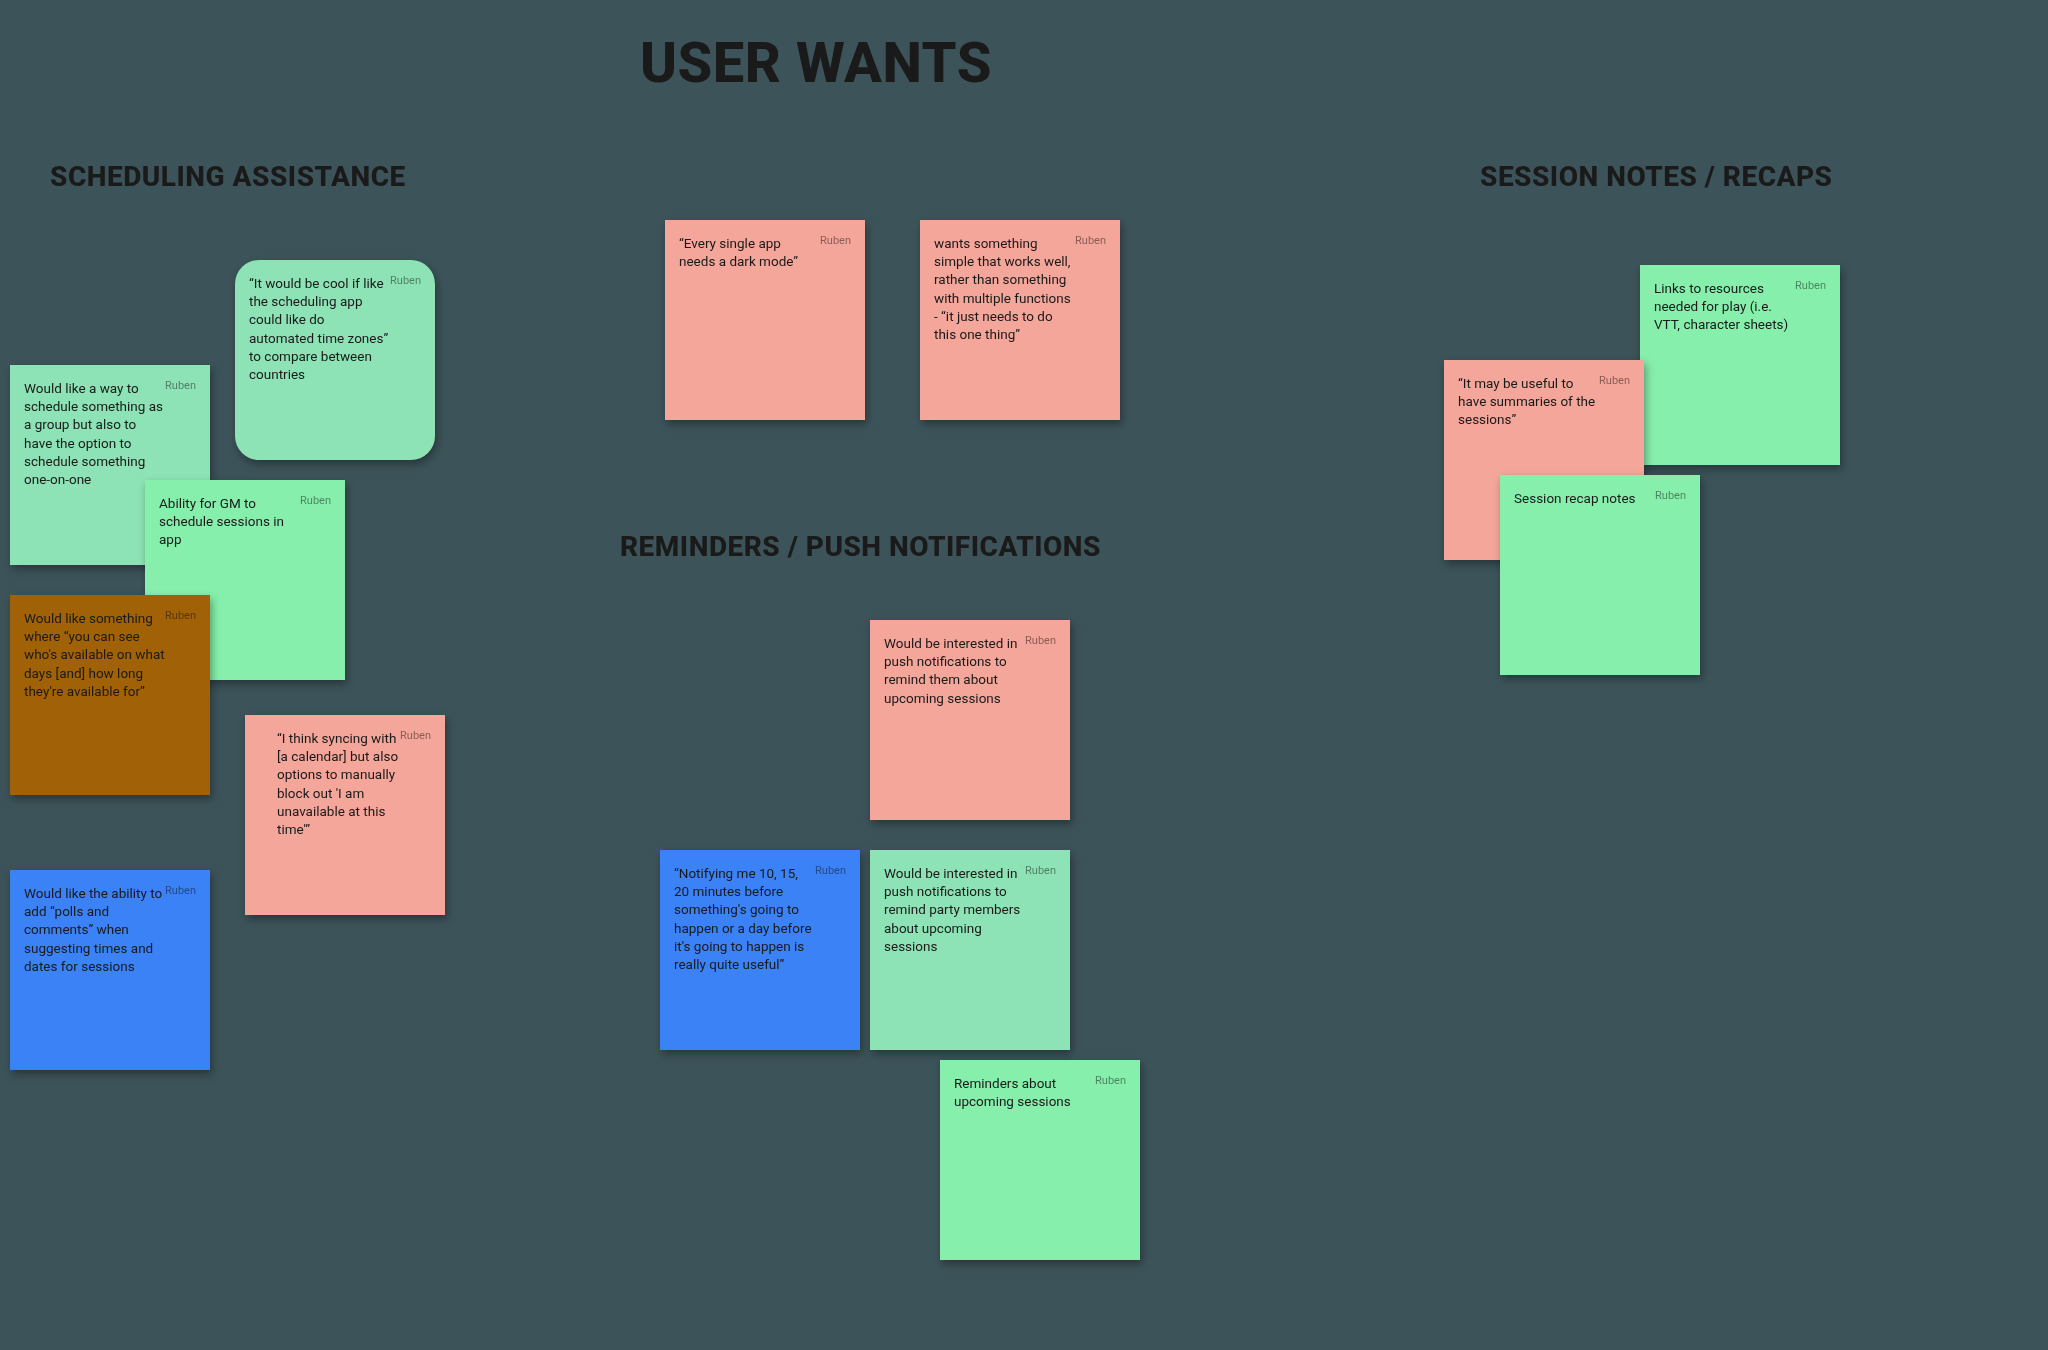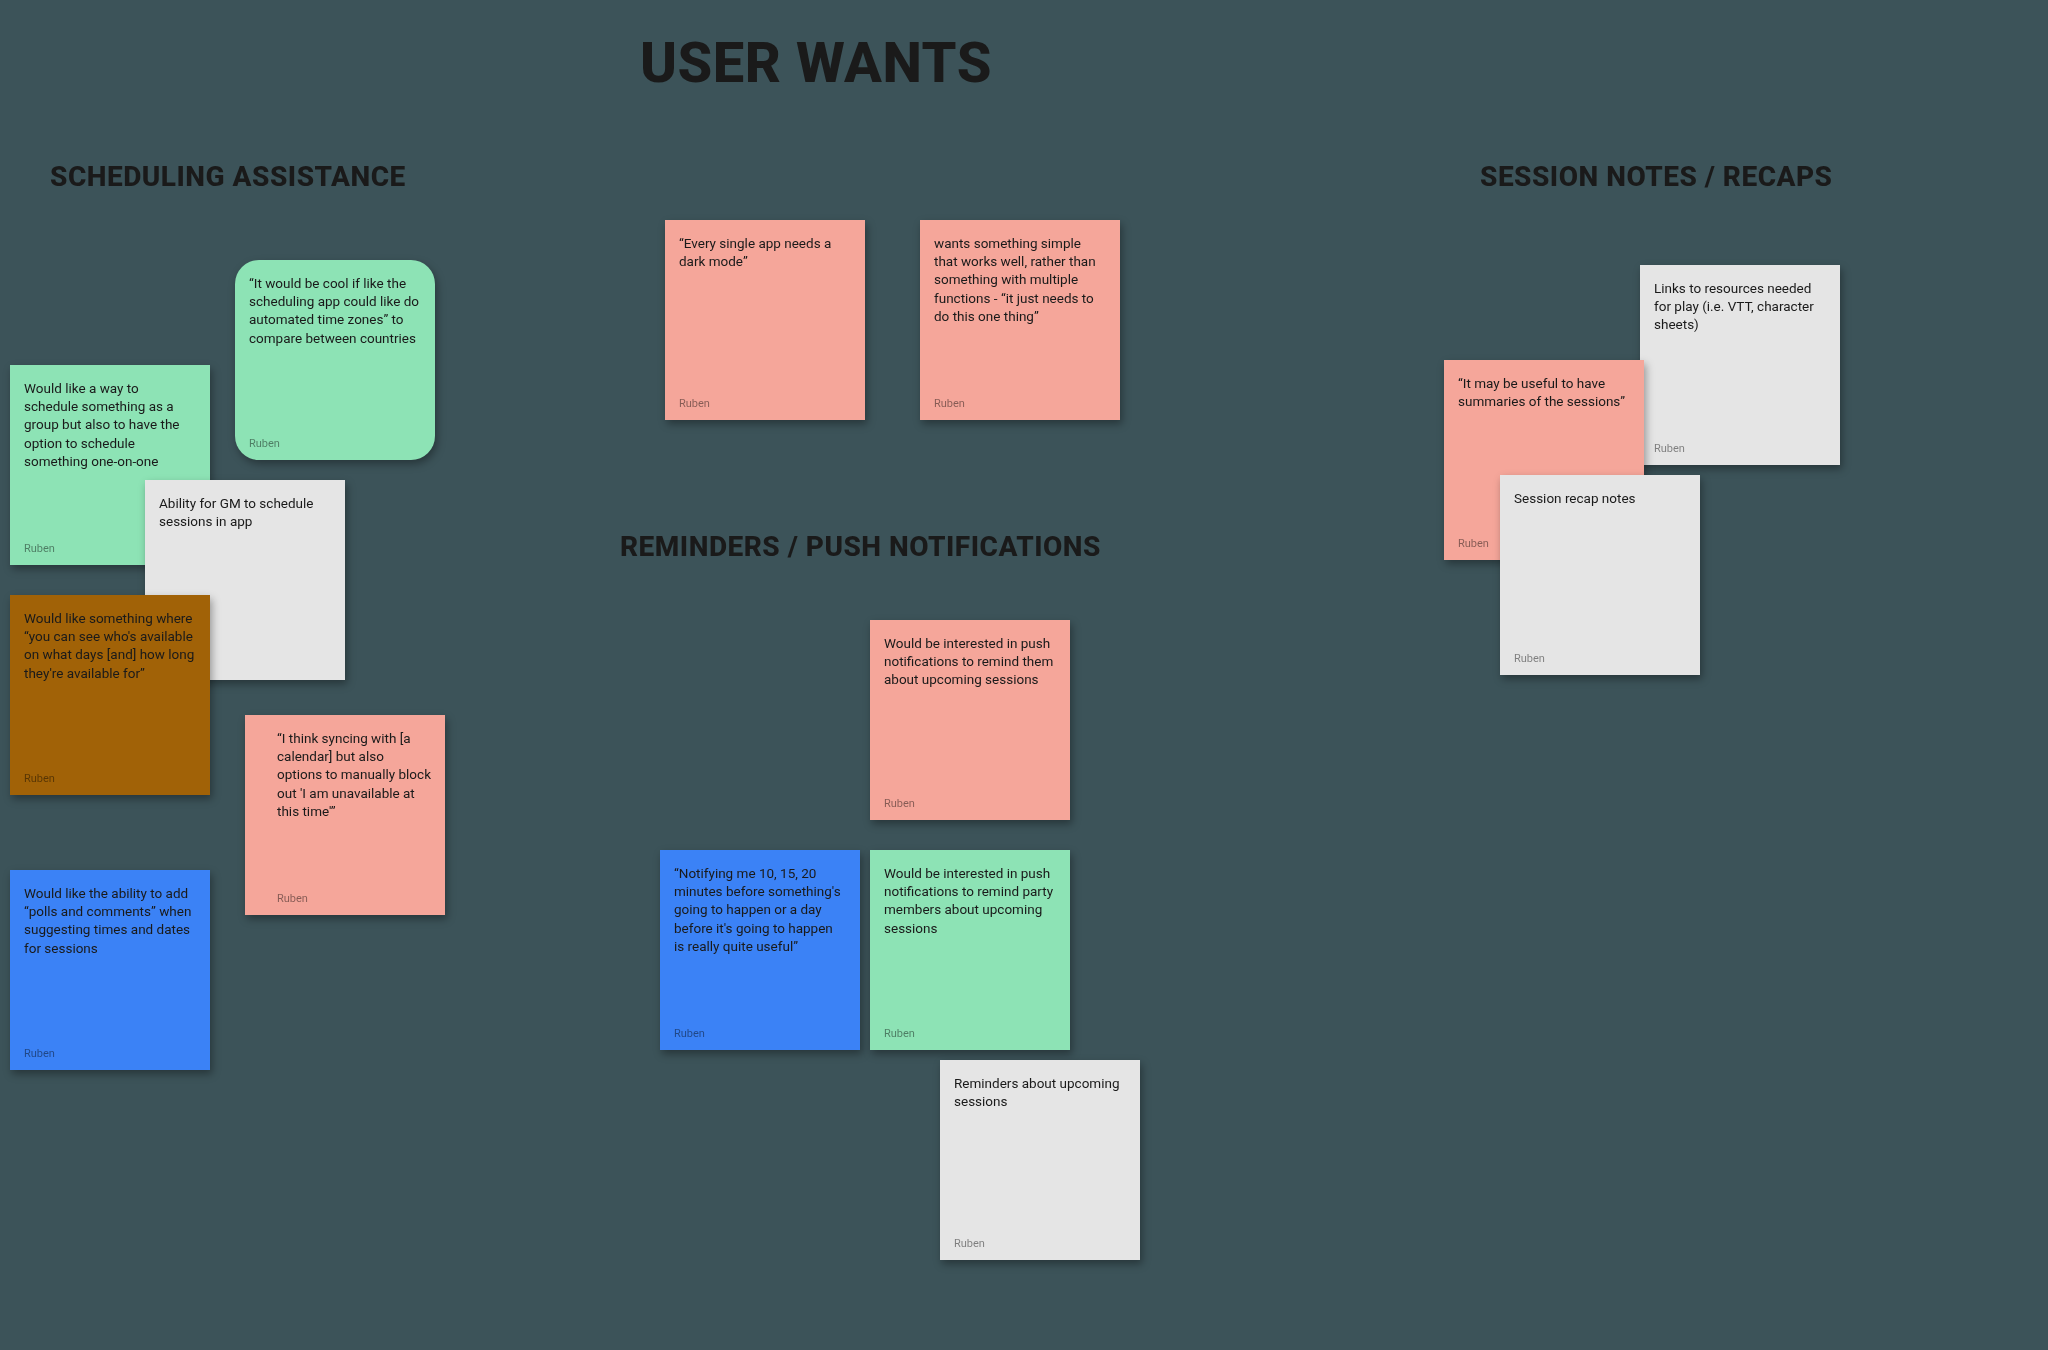--- a/index.html
+++ b/index.html
@@ -30,35 +30,35 @@
     font-size: 28px;
   }
   .note {
     position: absolute;
     width: 200px;
     height: 200px;
     padding: 14px 14px 10px 14px;
     box-sizing: border-box;
     box-shadow: 2px 4px 8px rgba(0,0,0,0.35);
     display: flex;
-    flex-direction: column;
+    flex-direction: row;
     justify-content: space-between;
   }
   .note-text {
     font-size: 13.5px;
     line-height: 1.35;
     color: #1a1a1a;
     word-wrap: break-word;
   }
   .note-author {
     font-size: 11px;
     color: rgba(0,0,0,0.45);
   }
   .c-green   { background: #8de3b5; }
-  .c-blue    { background: #e5e5e5; }
+  .c-blue    { background: #86efac; }
   .c-pink    { background: #a16207; }
   .c-salmon  { background: #f5a69a; }
   .c-purple  { background: #3b82f6; }
 </style>
 </head>
 <body>
 
 <div class="canvas" style="transform: scale(1);">
 
   <div class="title main" style="left:640px; top:30px;">USER WANTS</div>

